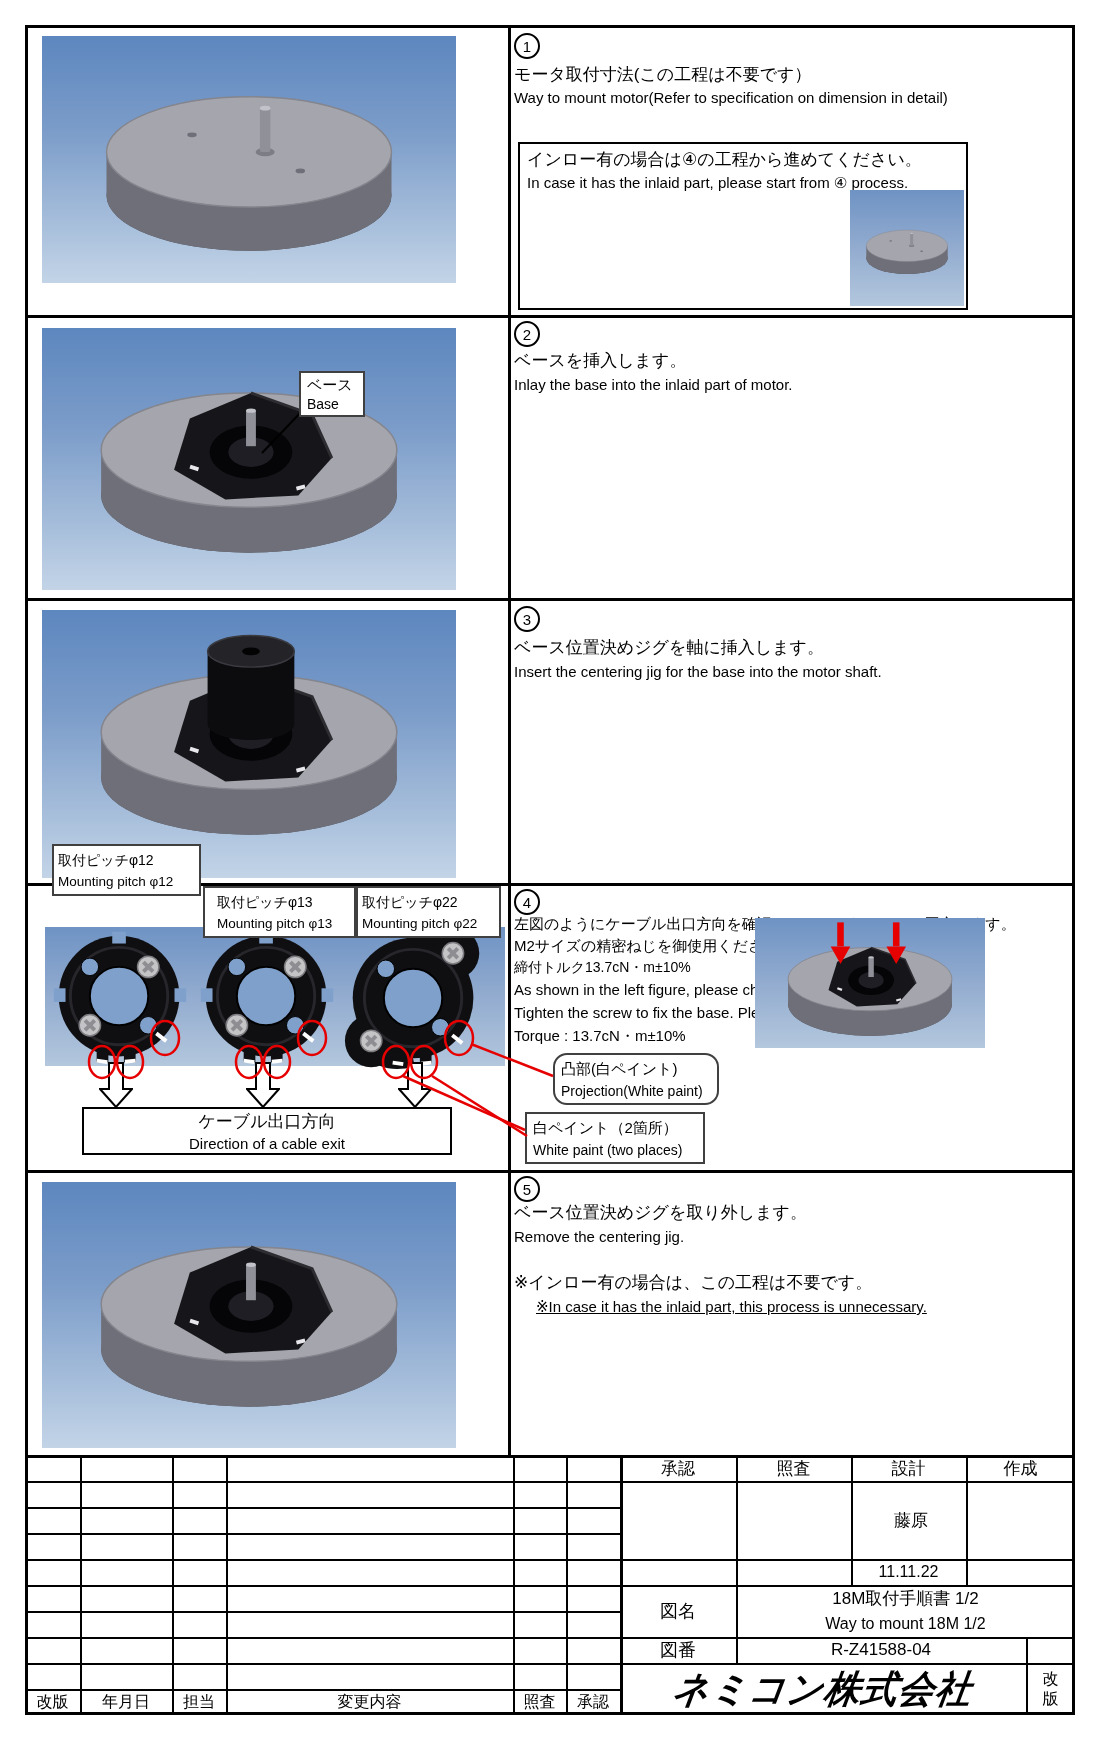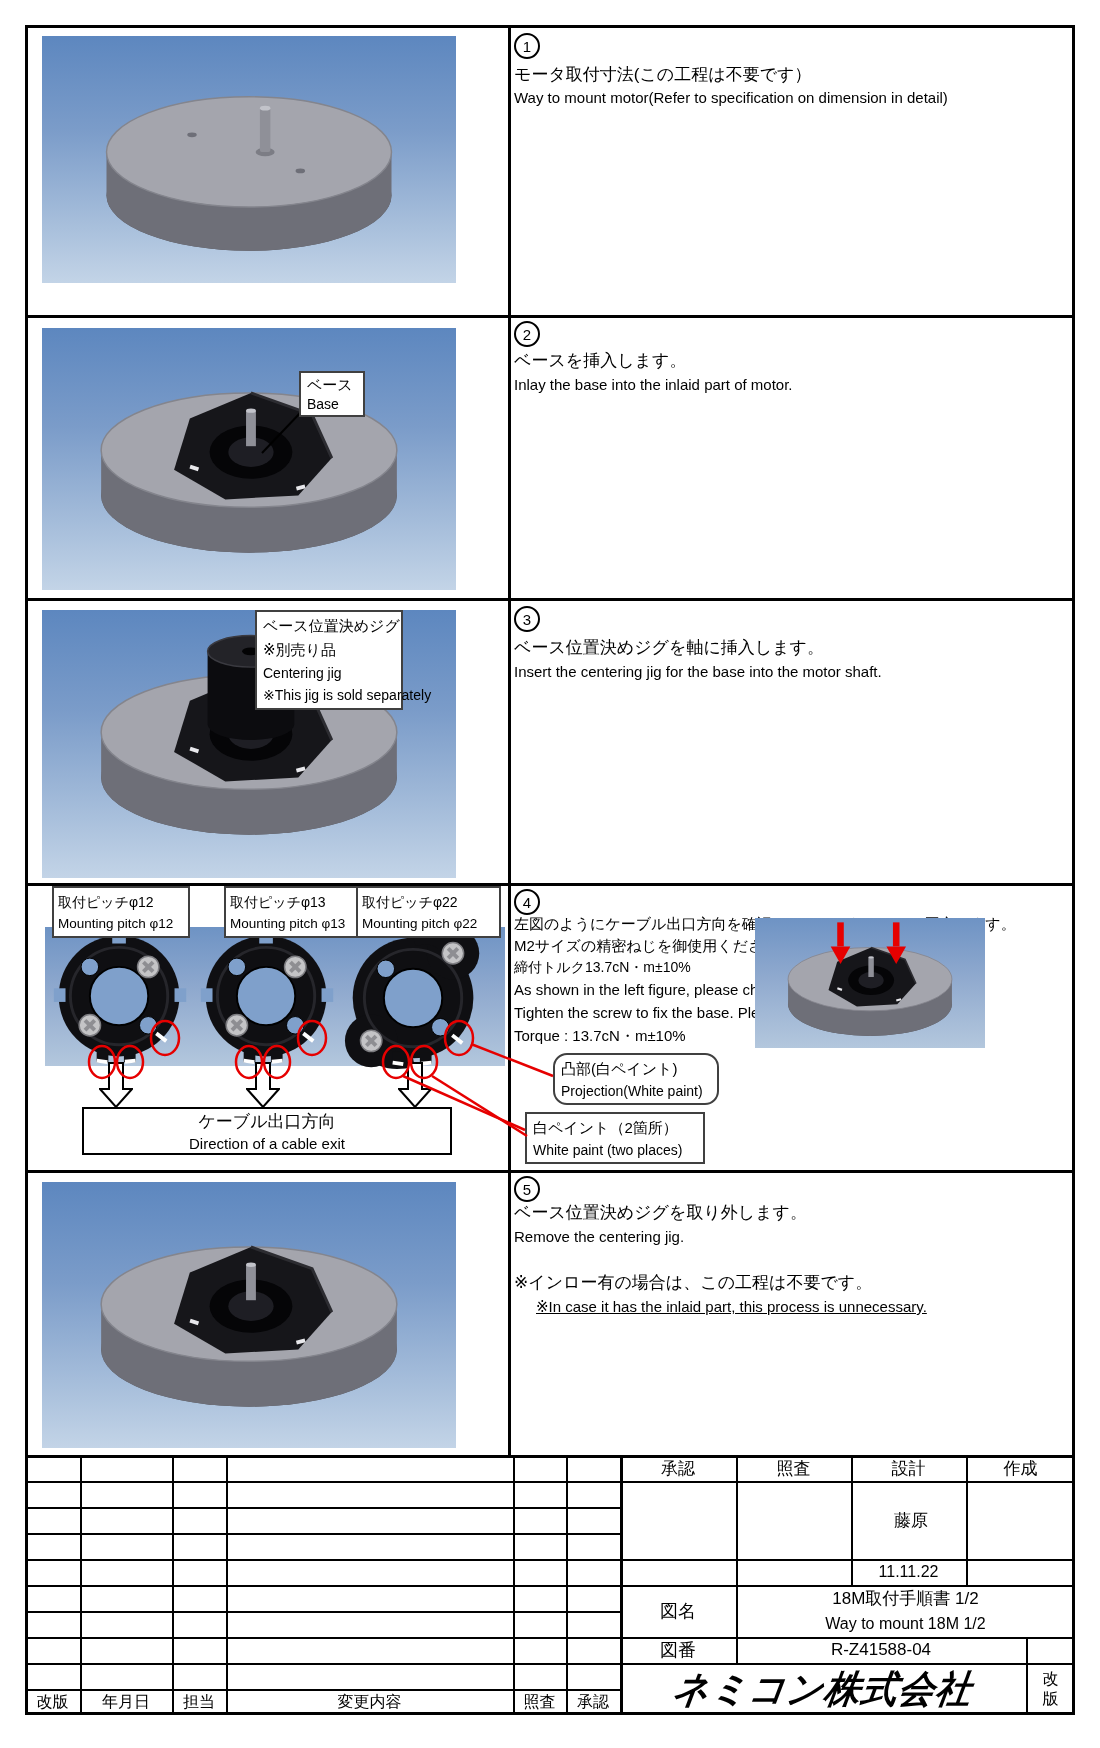--- a/index.html
+++ b/index.html
@@ -138,20 +138,29 @@
   <div class="vl3" style="left:508px;top:25px;height:1430px;"></div>
 
   <div class="abs blue" style="left:42px;top:36px;width:414px;height:247px;">
     <svg viewBox="0 0 420 260" style="width:100%;height:100%">
         <use href="#motor-disc"></use>
       </svg>
   </div>
   <div class="badge" style="left:514px;top:33px;">1</div>
   <div class="abs jp" style="left:514px;top:64px;">モータ取付寸法(この工程は不要です）</div>
   <div class="abs en" style="left:514px;top:88px;">Way to mount motor(Refer to specification on dimension in detail)</div>
+  <div class="abs" style="left:518px;top:142px;width:450px;height:168px;border:2px solid #000;box-sizing:border-box;">
+    <div class="abs jp" style="left:7px;top:5px;">インロー有の場合は④の工程から進めてください。</div>
+    <div class="abs en" style="left:7px;top:29px;">In case it has the inlaid part, please start from ④ process.</div>
+    <div class="abs blue2" style="left:330px;top:46px;width:114px;height:116px;">
+      <svg viewBox="0 0 420 300" style="width:100%;height:100%">
+          <use href="#motor-disc" transform="translate(0,20)"></use>
+        </svg>
+    </div>
+  </div>
 
   <div class="abs blue" style="left:42px;top:328px;width:414px;height:262px;">
     <svg viewBox="0 0 420 262" style="width:100%;height:100%">
         <use href="#motor-base"></use>
       </svg>
   </div>
   <svg class="abs" style="left:250px;top:405px;width:70px;height:55px;z-index:3;">
     <line x1="52" y1="6" x2="12" y2="48" stroke="#000" stroke-width="2"></line>
   </svg>
   <div class="callout" style="left:299px;top:371px;width:66px;">
@@ -160,46 +169,40 @@
   </div>
   <div class="badge" style="left:514px;top:321px;">2</div>
   <div class="abs jp" style="left:514px;top:350px;">ベースを挿入します。</div>
   <div class="abs en" style="left:514px;top:375px;">Inlay the base into the inlaid part of motor.</div>
 
   <div class="abs blue" style="left:42px;top:610px;width:414px;height:268px;">
     <svg viewBox="0 0 420 268" style="width:100%;height:100%">
         <use href="#motor-jig"></use>
       </svg>
   </div>
-  <div class="callout" style="left:255px;top:610px;width:148px;">
-    <div class="jps" style="line-height:24px;">ベース位置決めジグ</div>
-    <div class="jps" style="line-height:24px;">※別売り品</div>
-    <div class="ens" style="line-height:22px;">Centering jig</div>
-    <div class="ens" style="line-height:22px;">※This jig is sold separately</div>
-  </div>
   <div class="badge" style="left:514px;top:606px;">3</div>
   <div class="abs jp" style="left:514px;top:637px;">ベース位置決めジグを軸に挿入します。</div>
   <div class="abs en" style="left:514px;top:662px;">Insert the centering jig for the base into the motor shaft.</div>
 
   <div class="abs blue2" style="left:45px;top:927px;width:460px;height:139px;"></div>
   <svg class="abs" style="left:48px;top:926px;width:146px;height:146px;" viewBox="0 0 150 150">
       <use href="#flange-round"></use>
     </svg>
   <svg class="abs" style="left:195px;top:926px;width:146px;height:146px;" viewBox="0 0 150 150">
       <use href="#flange-round"></use>
     </svg>
   <svg class="abs" style="left:342px;top:926px;width:146px;height:146px;" viewBox="0 0 150 150">
       <use href="#flange-tear"></use>
     </svg>
 
-  <div class="callout" style="left:52px;top:886px;width:138px;padding:2px 4px;">
+  <div class="callout" style="left:52px;top:844px;width:149px;padding:2px 4px;">
     <div class="ens" style="font-size:14px;line-height:24px;">取付ピッチφ12</div>
     <div class="ens" style="font-size:13.5px;line-height:20px;">Mounting pitch φ12</div>
   </div>
-  <div class="callout" style="left:203px;top:886px;width:153px;padding:2px 4px;margin-left:21px;">
+  <div class="callout" style="left:203px;top:886px;width:153px;padding:2px 12px;">
     <div class="ens" style="font-size:14px;line-height:24px;">取付ピッチφ13</div>
     <div class="ens" style="font-size:13.5px;line-height:20px;">Mounting pitch φ13</div>
   </div>
   <div class="callout" style="left:356px;top:886px;width:145px;padding:2px 4px;">
     <div class="ens" style="font-size:14px;line-height:24px;">取付ピッチφ22</div>
     <div class="ens" style="font-size:13.5px;line-height:20px;">Mounting pitch φ22</div>
   </div>
 
   <svg class="abs" style="left:99px;top:1062px;width:34px;height:46px;" viewBox="0 0 34 46">
       <use href="#hollow-arrow"></use>

